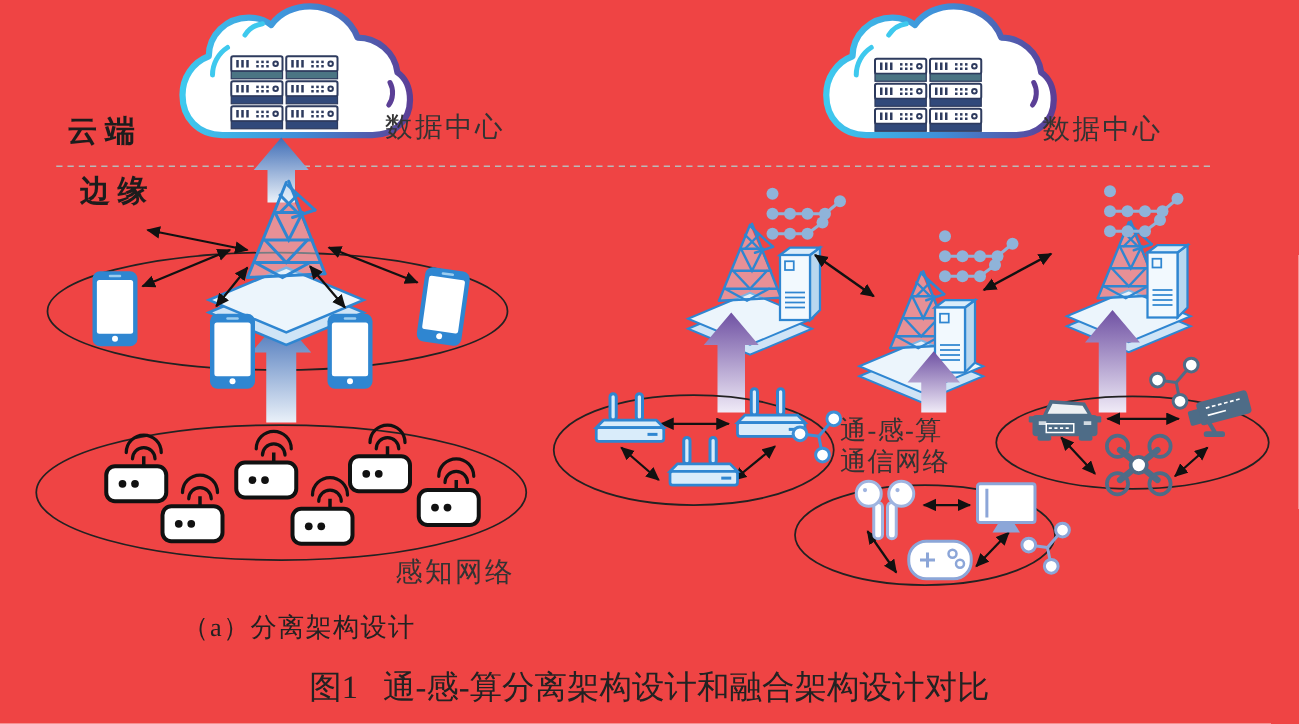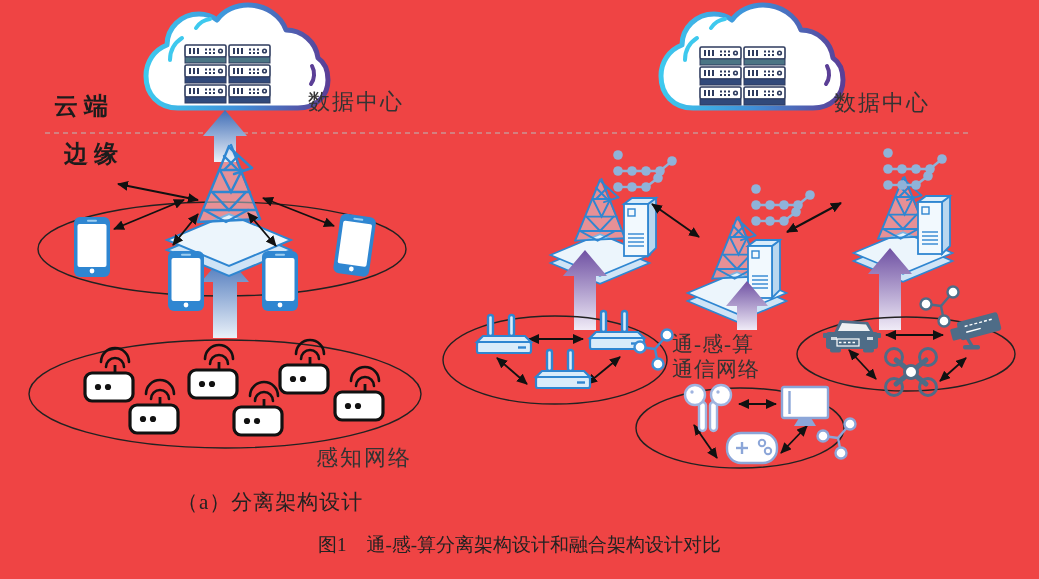--- a/index.html
+++ b/index.html
@@ -6,22 +6,22 @@
   .stage{
     position:relative;width:1039px;height:579px;background:#ef4444;overflow:hidden;
     font-family:"Liberation Serif","DejaVu Serif",serif;color:#2b2b2b;
   }
   .stage svg{position:absolute;left:0;top:0;}
   .lbl{position:absolute;white-space:nowrap;line-height:1.1;}
   .lbl-region{font-size:24px;font-weight:bold;letter-spacing:6px;color:#1c1c1c;}
   .lbl-dc{font-size:22px;letter-spacing:2px;color:#333;}
   .lbl-net{font-size:22px;color:#333;}
   .lbl-fused{position:absolute;left:672px;width:150px;font-size:21px;color:#333;letter-spacing:1px;}
-  .lbl-panel{font-size:21px;color:#222;letter-spacing:1px;margin-left:31px;}
-  .lbl-caption{position:absolute;left:0;top:532px;width:1039px;text-align:center;font-size:19px;color:#222;}
+  .lbl-panel{font-size:21px;color:#222;letter-spacing:1px;}
+  .lbl-caption{position:absolute;left:0;top:532px;width:1039px;text-align:center;font-size:26px;color:#222;}
   .lbl-caption .num{margin-right:20px;}
 </style>
 </head>
 <body>
 
 <div class="stage">
 
 <svg width="1039" height="579" viewBox="0 0 1039 579">
   <defs>
     <linearGradient id="cloudGrad" x1="0" y1="0" x2="1" y2="0">

